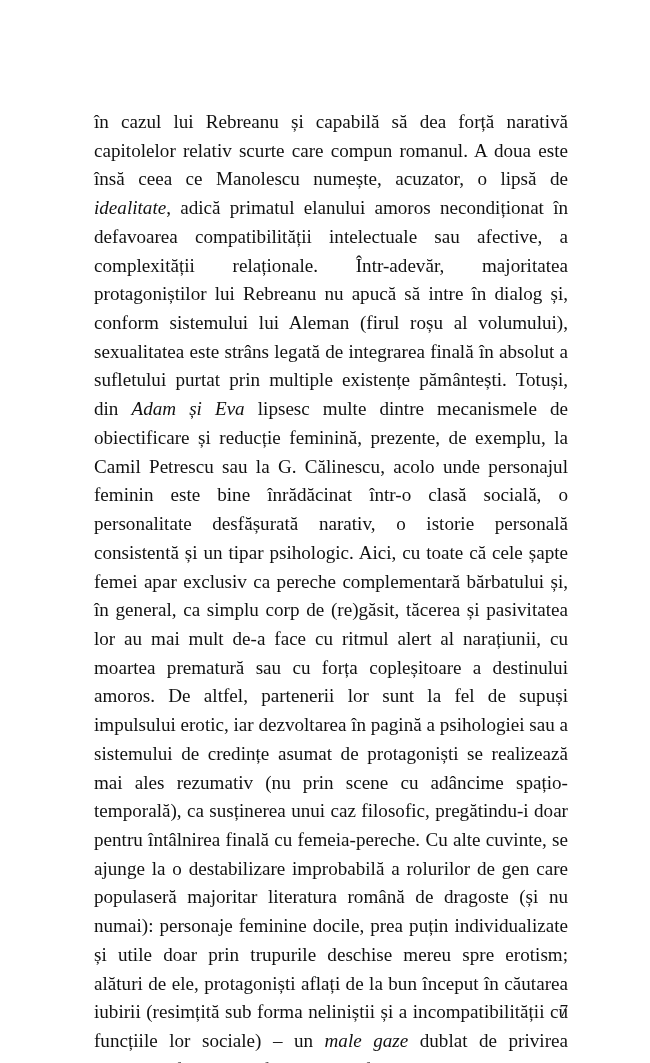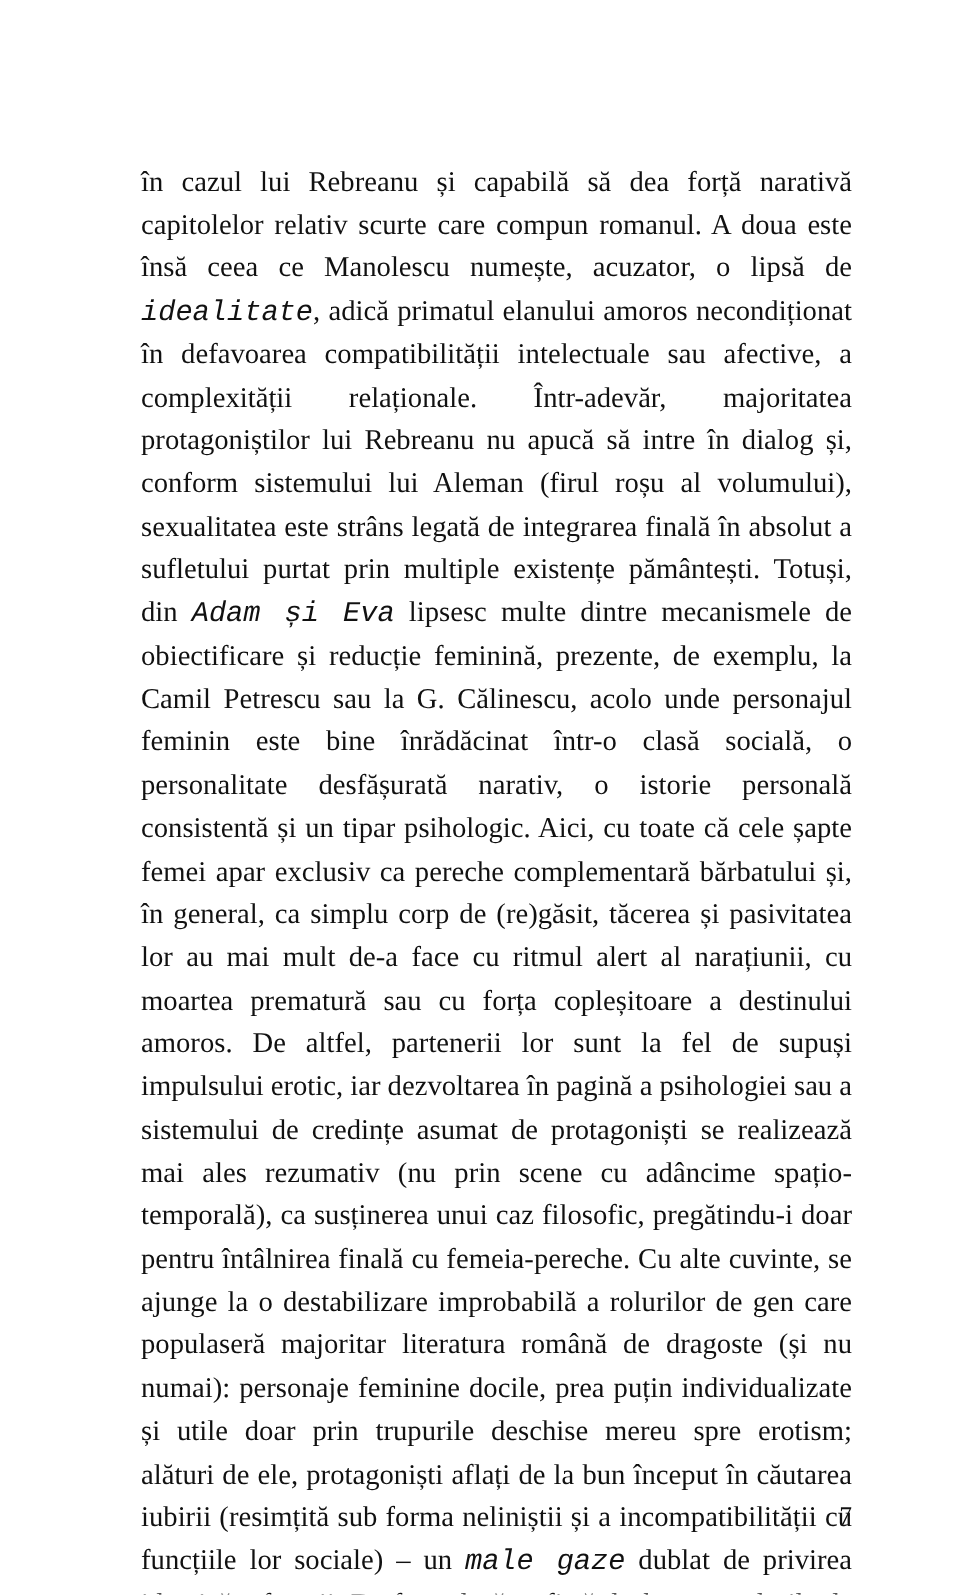--- a/index.html
+++ b/index.html
@@ -41,21 +41,20 @@
     -webkit-hyphens: none;
     hyphens: none;
     word-spacing: -0.1px;
     letter-spacing: 0.01px;
     color: #111111;
   }
 
   .body-paragraph em,
   .italic {
     font-style: italic;
-    font-family: Liberation Mono, monospace;
   }
 
   .page-number {
     position: absolute;
     left: 94px;
     top: 1000px;
     width: 474px;
     text-align: right;
     font-size: 17px;
     line-height: 22px;

